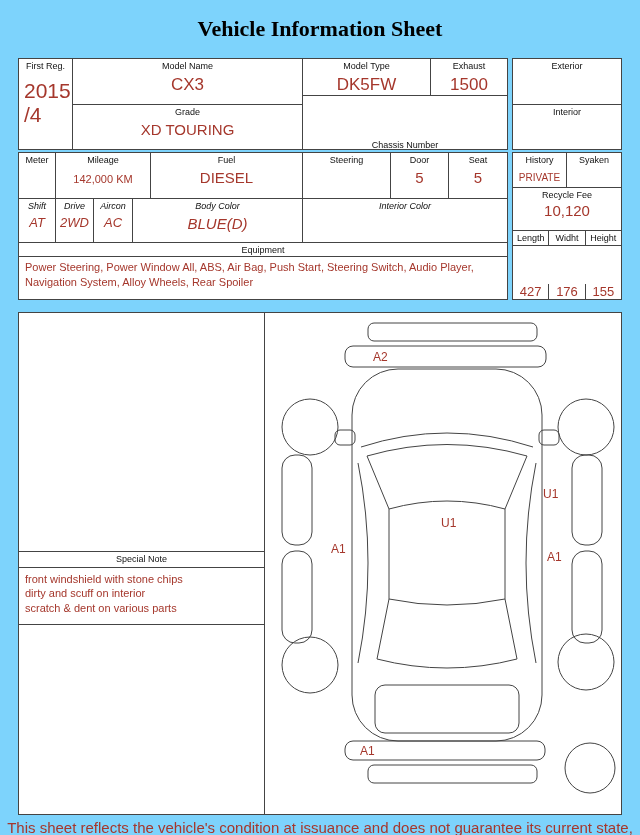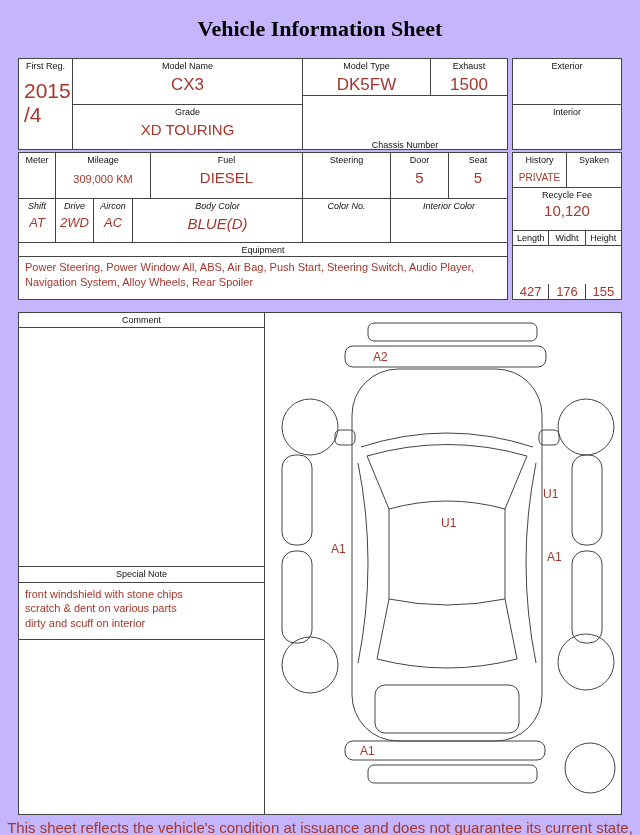--- a/index.html
+++ b/index.html
@@ -1,18 +1,18 @@
 <!DOCTYPE html>
 <html style="--accent: #a5372c;"><head>
 <meta charset="utf-8">
 <style>
   * { box-sizing: border-box; margin: 0; padding: 0; }
   :root { --accent: #a5372c; --line: #444; }
   body { background: #fff; }
-  .page { position: relative; width: 640px; height: 835px; background: #c4b5fd;
+  .page { position: relative; width: 640px; height: 835px; background: #7dd3fc;
           font-family: "Liberation Sans", sans-serif; color: #111; overflow: hidden; }
   .title { position: absolute; top: 16px; left: 0; width: 100%; text-align: center;
            font-family: "Liberation Serif", "DejaVu Serif", serif; font-size: 22px;
            font-weight: 600; color: #000; }
   .box { position: absolute; border: 1px solid var(--line); background: #fff; }
   .tA-left  { left: 18px;  top: 58px;  width: 490px; height: 92px;  display: flex; }
   .tA-right { left: 512px; top: 58px;  width: 110px; height: 92px;  display: flex; }
   .tB-left  { left: 18px;  top: 152px; width: 490px; height: 148px; display: flex; flex-direction: column; }
   .tB-right { left: 512px; top: 152px; width: 110px; height: 148px; display: flex; flex-direction: column; }
   .bottom   { left: 18px;  top: 312px; width: 604px; height: 503px; display: flex; }
@@ -121,21 +121,21 @@
     </div>
   </div>
 
   <div class="box tB-left">
     <div class="rowSpec bb">
       <div class="w37 br cell">
         <div class="hdr">Meter</div>
       </div>
       <div class="w95 br cell">
         <div class="hdr">Mileage</div>
-        <div class="val v11" style="margin-top:6px">309,000 KM</div>
+        <div class="val v11" style="margin-top:6px">142,000 KM</div>
       </div>
       <div class="w152 br cell">
         <div class="hdr">Fuel</div>
         <div class="val v15">DIESEL</div>
       </div>
       <div class="w88 br cell">
         <div class="hdr">Steering</div>
       </div>
       <div class="w58 br cell">
         <div class="hdr">Door</div>
@@ -155,23 +155,20 @@
         <div class="hdr">Drive</div>
         <div class="val v13">2WD</div>
       </div>
       <div class="w39 br cell">
         <div class="hdr">Aircon</div>
         <div class="val v13">AC</div>
       </div>
       <div class="w170 br cell">
         <div class="hdr">Body Color</div>
         <div class="val v15">BLUE(D)</div>
-      </div>
-      <div class="w88 br cell">
-        <div class="hdr">Color No.</div>
       </div>
       <div class="fx cell">
         <div class="hdr">Interior Color</div>
       </div>
     </div>
     <div class="rowEquip">
       <div class="hdr equipHdr bb">Equipment</div>
       <div class="equipText">Power Steering, Power Window All, ABS, Air Bag, Push Start, Steering Switch, Audio Player, Navigation System, Alloy Wheels, Rear Spoiler</div>
     </div>
   </div>
@@ -199,27 +196,26 @@
       <div class="dimVals">
         <div class="cell val v13">427</div>
         <div class="cell val v13">176</div>
         <div class="cell val v13">155</div>
       </div>
     </div>
   </div>
 
   <div class="box bottom">
     <div class="leftPanel">
-      <div class="hdr commentHdr">Comment</div>
       <div class="commentBody"></div>
       <div class="hdr noteHdr">Special Note</div>
       <div class="noteText">
         <div>front windshield with stone chips</div>
+        <div>dirty and scuff on interior</div>
         <div>scratch &amp; dent on various parts</div>
-        <div>dirty and scuff on interior</div>
       </div>
       <div style="flex:1"></div>
     </div>
     <div class="diagram">
       <svg width="356" height="501" viewBox="0 0 356 501">
         <rect class="ol" x="103" y="10" width="169" height="18" rx="6"></rect>
         <rect class="ol" x="80" y="33" width="201" height="21" rx="8"></rect>
         <rect class="ol" x="87" y="56" width="190" height="372" rx="46"></rect>
         <circle class="ol" cx="45" cy="114" r="28"></circle>
         <circle class="ol" cx="321" cy="114" r="28"></circle>

